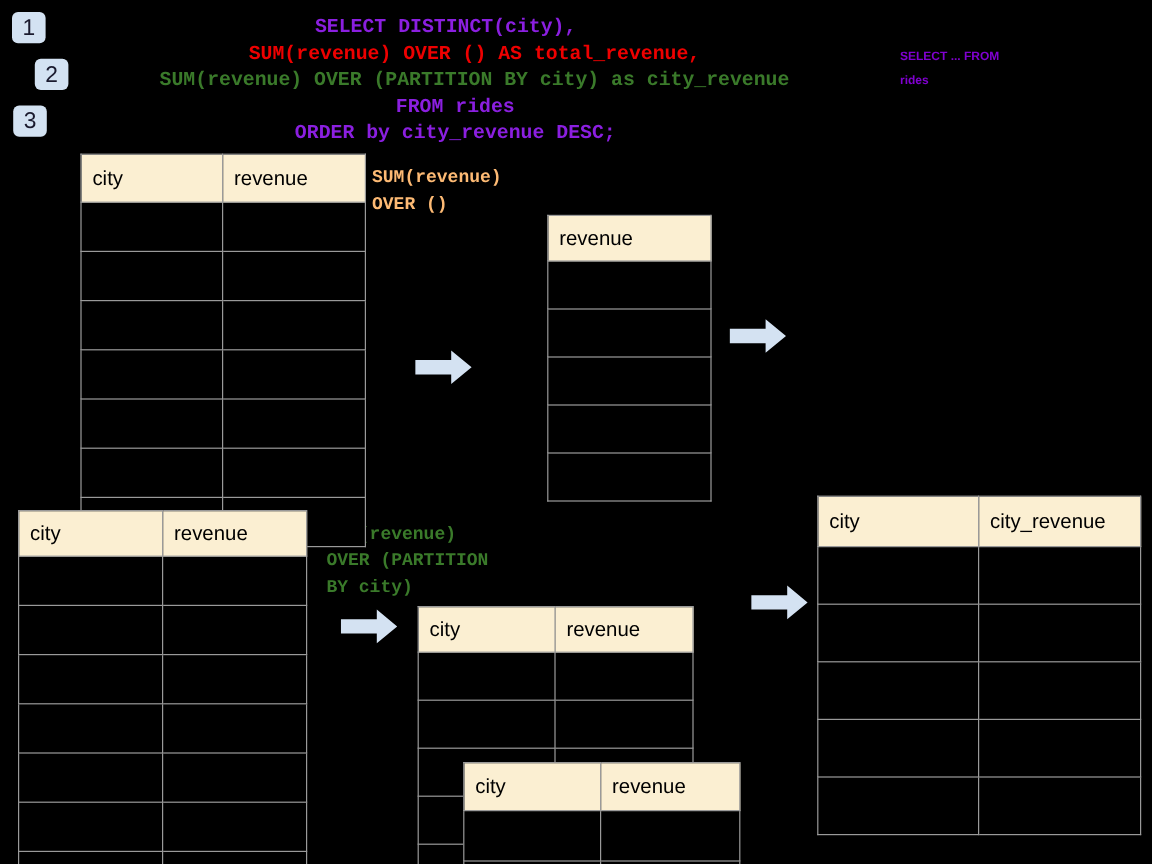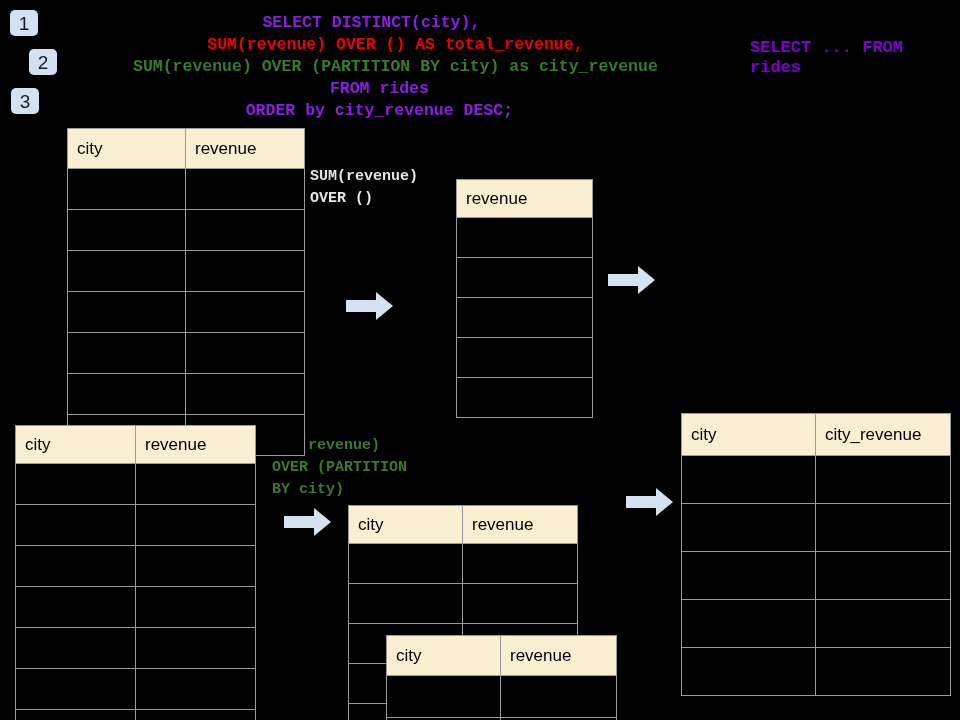--- a/index.html
+++ b/index.html
@@ -38,22 +38,22 @@
     font-size: 16.5px;
     font-weight: bold;
     line-height: 22px;
     white-space: pre;
     letter-spacing: 0px;
   }
   .sql-line { white-space: pre; text-align: center; }
 
   .side-note {
     position: absolute;
-    font-family: Liberation Mono, monospace;
-    font-size: 17px;
+    font-family: Liberation Sans, sans-serif;
+    font-size: 10px;
     font-weight: bold;
     line-height: 20px;
     white-space: pre;
   }
 
   
   .annot {
     position: absolute;
     font-family: "Liberation Mono", "DejaVu Sans Mono", monospace;
     font-size: 15px;
@@ -101,21 +101,21 @@
       <div class="step-badge" style="left: 29px; top: 49px; width: 28px; height: 26px;">2</div>
       <div class="step-badge" style="left: 11px; top: 88px; width: 28px; height: 26px;">3</div>
     </div>
 
   <div class="sql-block" id="sql-block" style="left:85px; top:12px;"><div class="sql-line" style="color: rgb(139, 31, 224); padding-left: 0px;">SELECT DISTINCT(city),</div><div class="sql-line" style="color: rgb(238, 0, 0); padding-left: 48px;">SUM(revenue) OVER () AS total_revenue,</div><div class="sql-line" style="color: rgb(58, 122, 42); padding-left: 48px;">SUM(revenue) OVER (PARTITION BY city) as city_revenue</div><div class="sql-line" style="color: rgb(139, 31, 224); padding-left: 16px;">FROM rides</div><div class="sql-line" style="color: rgb(139, 31, 224); padding-left: 16px;">ORDER by city_revenue DESC;</div></div>
 
   <div class="side-note" id="side-note" style="left: 750px; top: 38px; color: rgb(128, 0, 208);">SELECT ... FROM
 rides</div>
 
   <div id="annot-layer">
-      <div class="annot" style="left: 310px; top: 138px; color: #e5e5e5; margin-top: 28px;">SUM(revenue)
+      <div class="annot" style="left: 310px; top: 138px; color: #fdba74;">SUM(revenue)
 OVER ()</div>
       <div class="annot" style="left: 272px; top: 435px; color: rgb(58, 122, 42);">SUM(revenue)
 OVER (PARTITION
 BY city)</div>
     </div>
 
   <div id="tables-layer">
       <table class="tbl" style="left: 67px; top: 128px; width: 237px;">
         <colgroup>
           <col style="width: 118px;">

